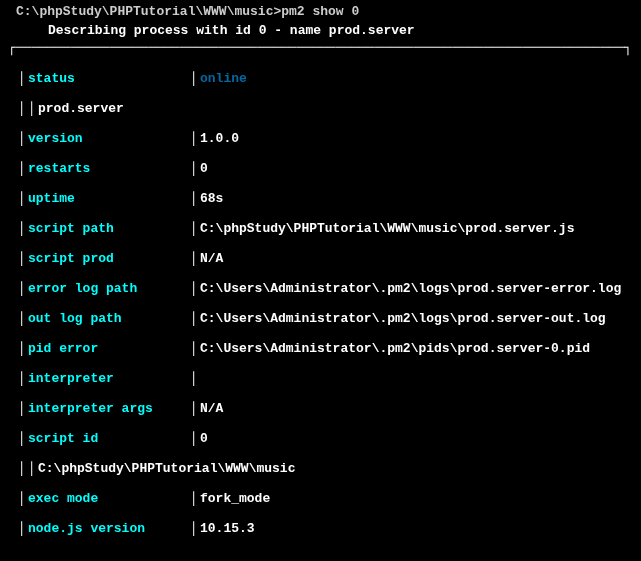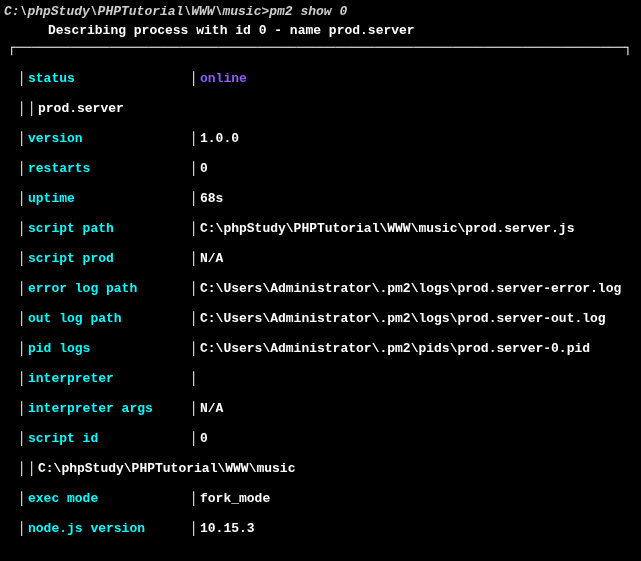--- a/index.html
+++ b/index.html
@@ -13,23 +13,22 @@
       font-size: 13px;
       font-weight: bold;
       color: #fff;
       width: 641px;
       height: 561px;
       overflow: hidden;
       padding: 4px 0 0 0;
     }
     .prompt-line {
       color: #ccc;
-      padding-left: 4px;
+      padding-left: 16px;
       margin-bottom: 4px;
-      font-style: italic;
     }
     .desc-line {
       color: #fff;
       padding-left: 20px;
       margin-bottom: 2px;
       margin-left: 28px;
     }
     .table-top {
       color: #fff;
       padding-left: 8px;
@@ -52,21 +51,21 @@
     .row .key {
       color: #00ffff;
       width: 162px;
       flex-shrink: 0;
     }
     .row .val {
       color: #fff;
       flex: 1;
     }
     .row .val.online {
-      color: #8b5cf6;
+      color: #0369a1;
     }
   </style>
 </head>
 <body>
 
 <div class="prompt-line">C:\phpStudy\PHPTutorial\WWW\music&gt;pm2 show 0</div>
 <div class="desc-line">Describing process with id 0 - name prod.server</div>
 <div class="table-top">┌──────────────────────────────────────────────────────────────────────────────┐</div>
 <div class="table-container" id="table-body">
     <div class="row">
@@ -117,21 +116,21 @@
       <span class="val">C:\Users\Administrator\.pm2\logs\prod.server-error.log</span>
     </div>
     <div class="row">
       <span class="vbar">│</span>
       <span class="key">out log path</span>
       <span class="vbar">│</span>
       <span class="val">C:\Users\Administrator\.pm2\logs\prod.server-out.log</span>
     </div>
     <div class="row">
       <span class="vbar">│</span>
-      <span class="key">pid logs</span>
+      <span class="key">pid error</span>
       <span class="vbar">│</span>
       <span class="val">C:\Users\Administrator\.pm2\pids\prod.server-0.pid</span>
     </div>
     <div class="row">
       <span class="vbar">│</span>
       <span class="key">interpreter</span>
       <span class="vbar">│</span>
     </div>
     <div class="row">
       <span class="vbar">│</span>

